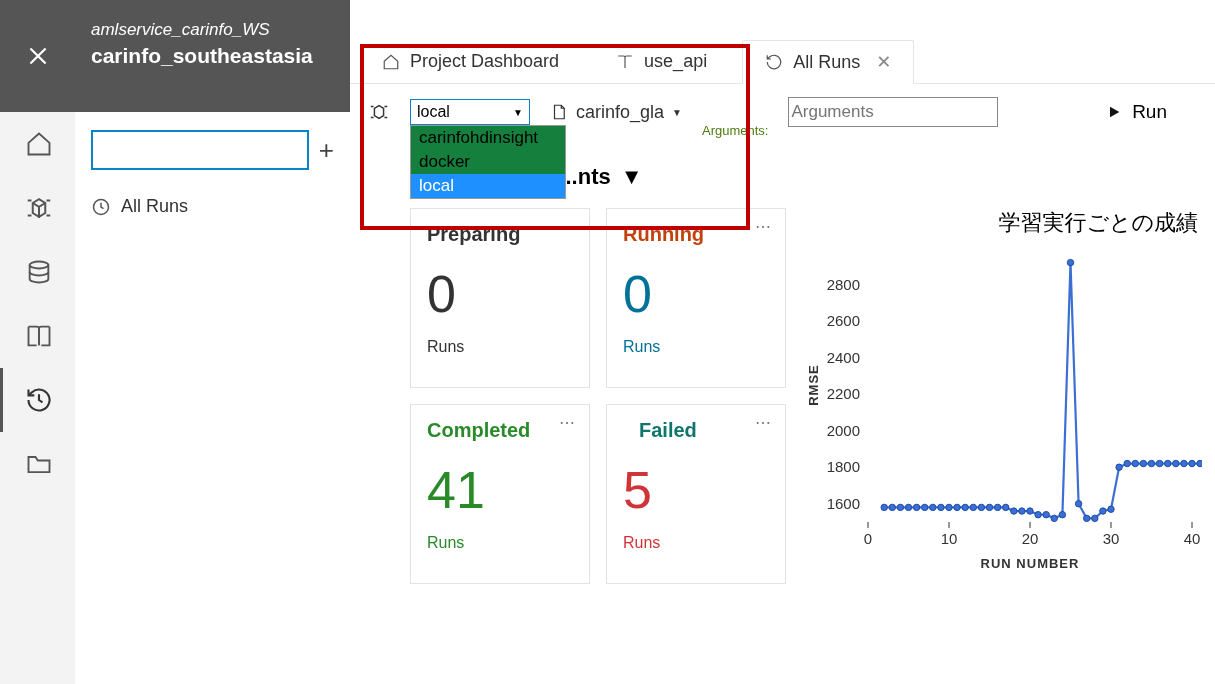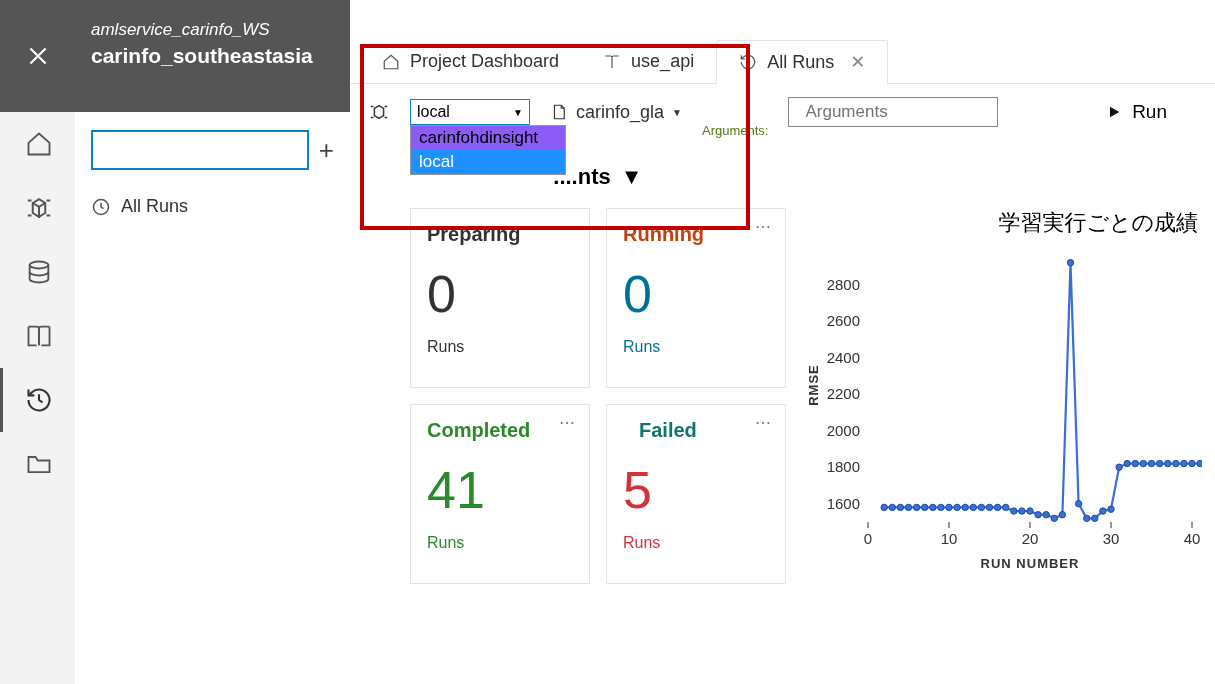--- a/index.html
+++ b/index.html
@@ -22,37 +22,37 @@
 .ws-body { padding: 18px 16px; }
 .ws-input-row { display: flex; align-items: center; gap: 10px; }
 .ws-input { flex: 1; height: 40px; border: 2px solid #0a84c6; background: #fff; }
 .ws-plus { font-size: 26px; font-weight: 300; color: #444; cursor: pointer; }
 .ws-link { display: flex; align-items: center; gap: 10px; margin-top: 26px; color: #333; font-size: 18px; cursor: pointer; }
 
 
 .main { flex: 1; display: flex; flex-direction: column; position: relative; }
 
 
-.tabs { height: 44px; display: flex; align-items: center; border-bottom: 1px solid #e5e5e5; padding-left: 10px; gap: 0; margin-top: 40px; }
+.tabs { height: 44px; display: flex; align-items: center; border-bottom: 1px solid #e5e5e5; padding-left: 10px; gap: 13px; margin-top: 40px; }
 .tab { display: flex; align-items: center; gap: 10px; padding: 0 22px; height: 44px; font-size: 18px; color: #333; cursor: pointer; position: relative; }
 .tab.active { background: #fff; border: 1px solid #e5e5e5; border-bottom: none; border-top-left-radius: 2px; border-top-right-radius: 2px; }
 .tab .close { font-size: 18px; color: #888; margin-left: 6px; }
 
 
 .toolbar { height: 56px; display: flex; align-items: center; gap: 20px; padding: 0 18px; position: relative; justify-content: flex-end; }
 .tb-icon { display: flex; align-items: center; }
 .tb-select { position: relative; }
 .tb-select-head { width: 120px; height: 26px; border: 1px solid #0a84c6; display: flex; align-items: center; justify-content: space-between; padding: 0 6px; font-size: 16px; cursor: pointer; }
 .tb-select-arrow { font-size: 10px; }
-.tb-select-list { position: absolute; top: 26px; left: 0; width: 156px; border: 1px solid #999; background: #8b5cf6; z-index: 30; }
+.tb-select-list { position: absolute; top: 26px; left: 0; width: 156px; border: 1px solid #999; background: #15803d; z-index: 30; }
 .tb-select-opt { padding: 2px 8px; font-size: 17px; cursor: pointer; }
 .tb-select-opt.sel { background: #1e90ff; color: #fff; }
 .tb-file { display: flex; align-items: center; gap: 8px; font-size: 18px; color: #333; cursor: pointer; }
 .tb-args-label { font-size: 13px; color: #4d7c0f; margin-top: 36px; }
-.tb-args-input { width: 210px; height: 30px; border: 1px solid #888; padding: 0 16px; font-size: 17px; color: #1d4ed8; }
+.tb-args-input { width: 210px; height: 30px; border: 1px solid #888; padding: 0 2px; font-size: 17px; color: #1d4ed8; }
 .tb-run { display: flex; align-items: center; gap: 10px; font-size: 19px; cursor: pointer; margin-left: auto; margin-right: 30px; }
 
 
 .red-box { position: absolute; border: 4px solid #c00000; pointer-events: none; z-index: 50; }
 
 
 .exp-head { display: flex; align-items: center; gap: 10px; padding: 24px 0 0 60px; font-size: 22px; font-weight: 600; }
 
 
 .content-row { display: flex; padding: 18px 0 0 60px; gap: 16px; }
@@ -179,20 +179,21 @@
             <path d="M7 8l5-3 5 3v8l-5 3-5-3z"></path>
           </svg>
       </span>
       <div class="tb-select">
         <div class="tb-select-head">
           <span>local</span>
           <span class="tb-select-arrow">▼</span>
         </div>
         <div class="tb-select-list">
           <div class="tb-select-opt">carinfohdinsight</div>
+          <div class="tb-select-opt">docker</div>
           <div class="tb-select-opt sel">local</div>
         </div>
       </div>
 
       <div class="tb-file">
         <svg width="18" height="20" viewBox="0 0 24 24" fill="none" stroke="#333" stroke-width="1.6">
             <path d="M6 3h9l4 4v14H6z"></path>
             <path d="M15 3v4h4"></path>
           </svg>
         <span>carinfo_gla</span>

